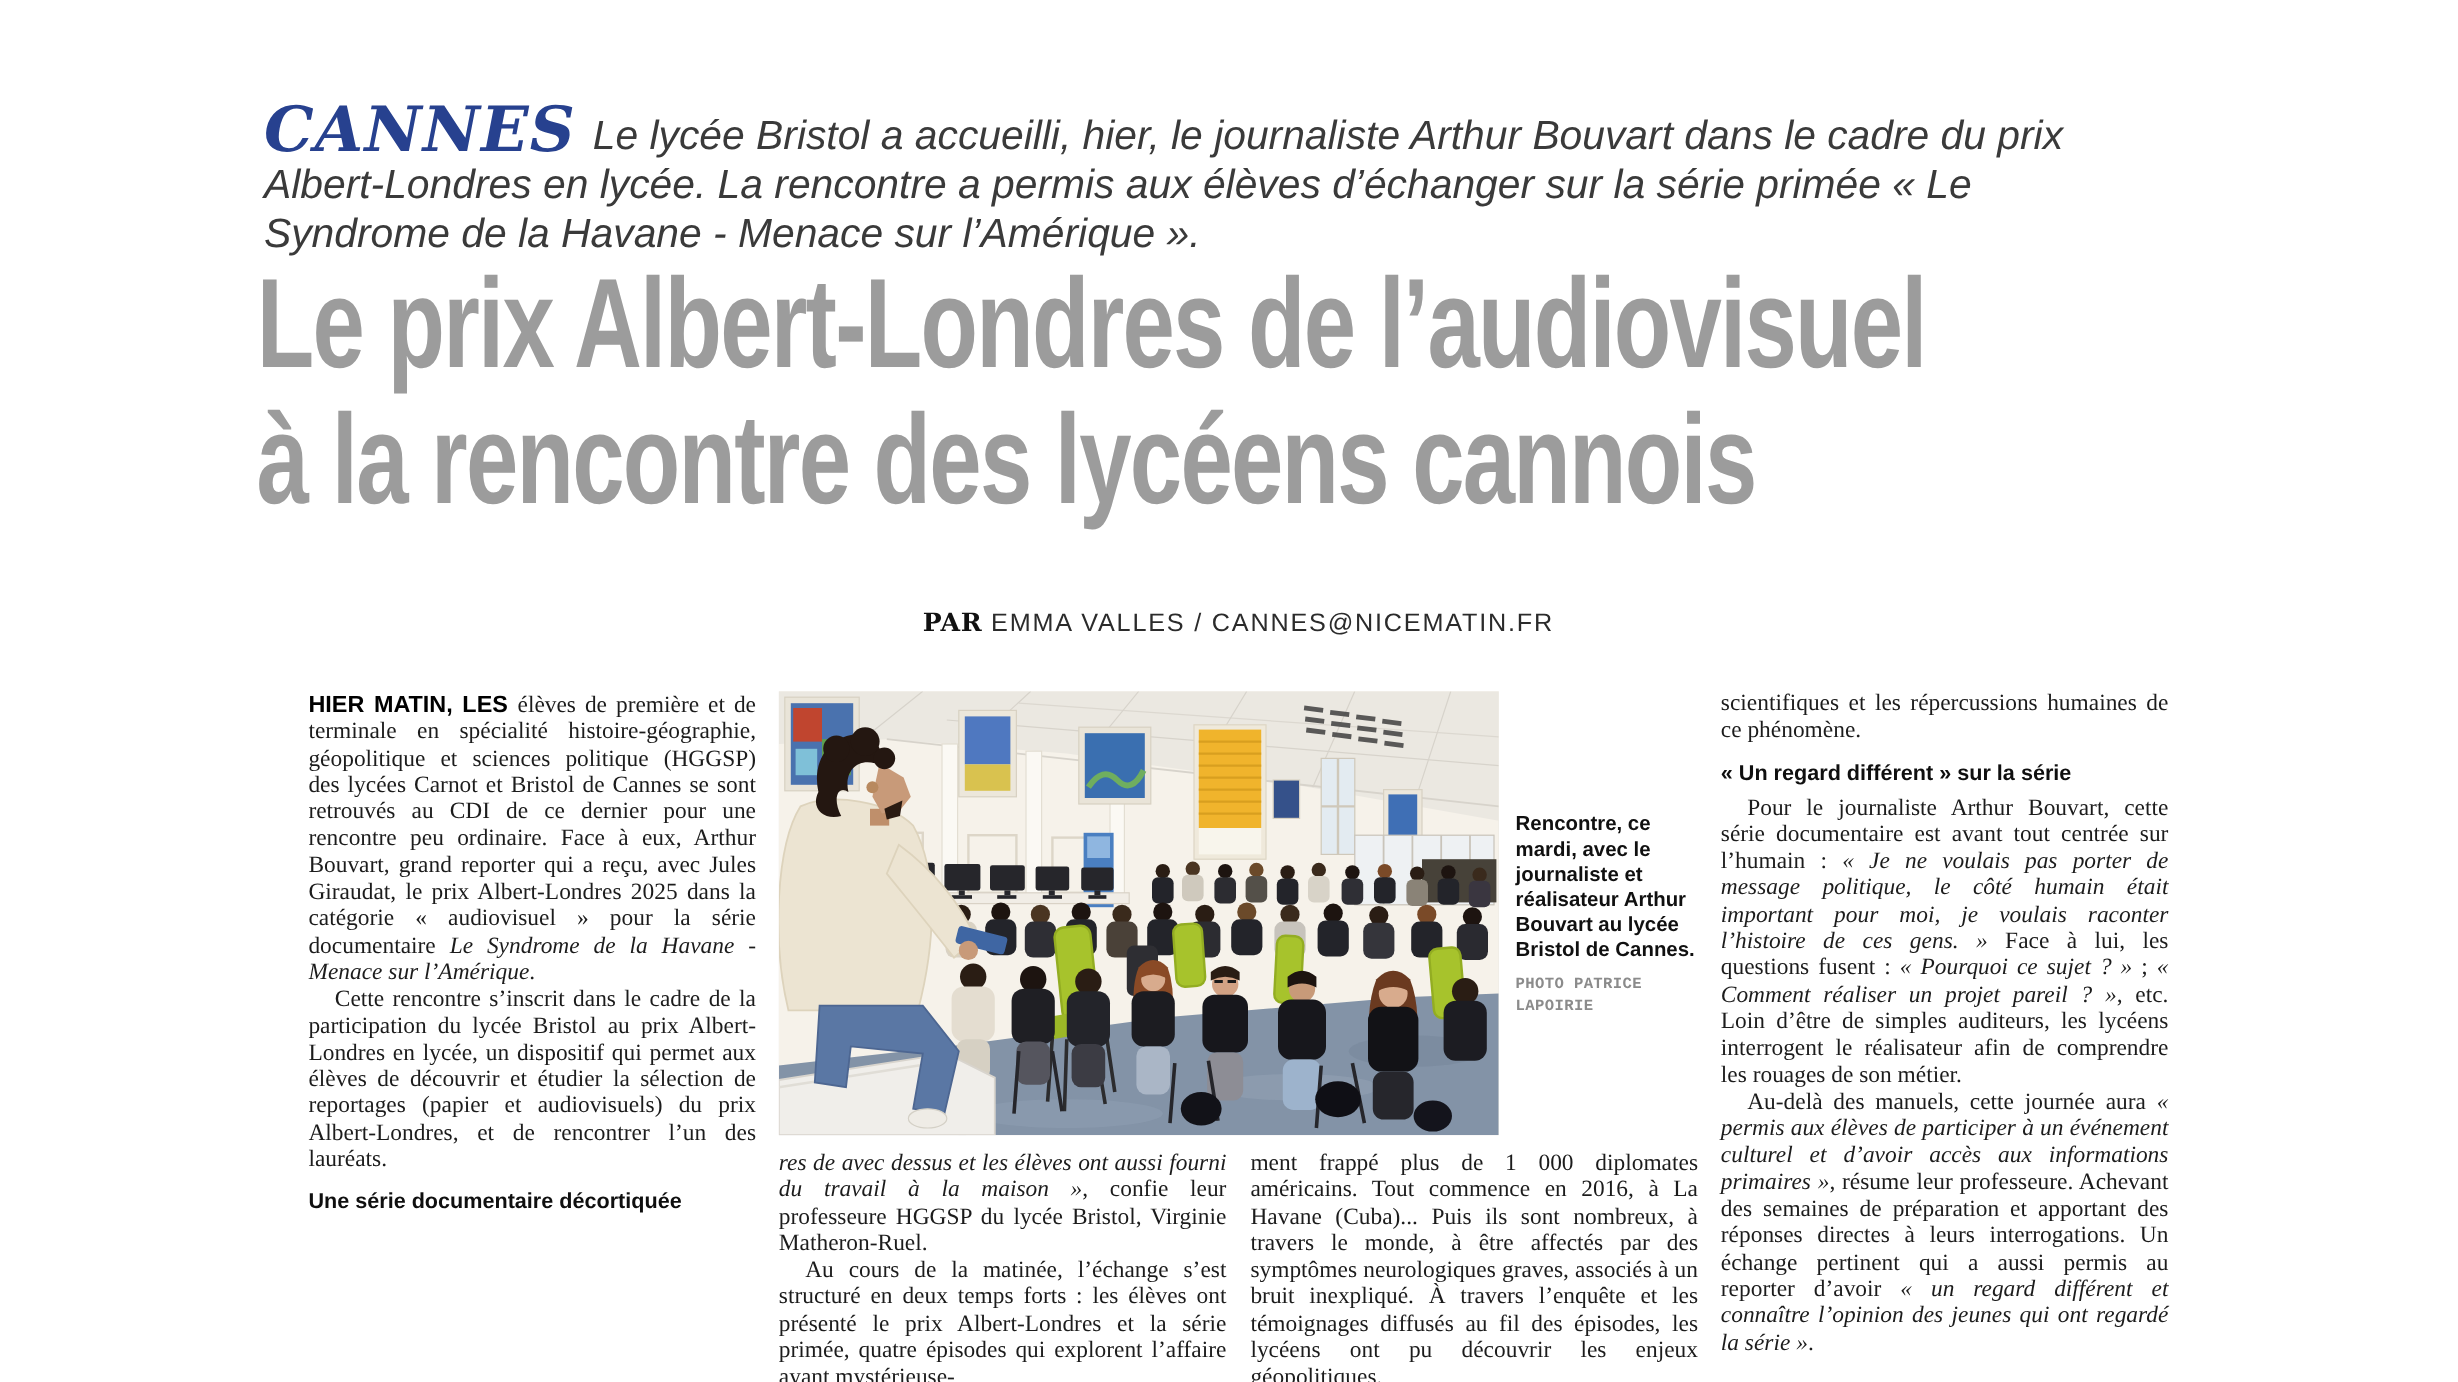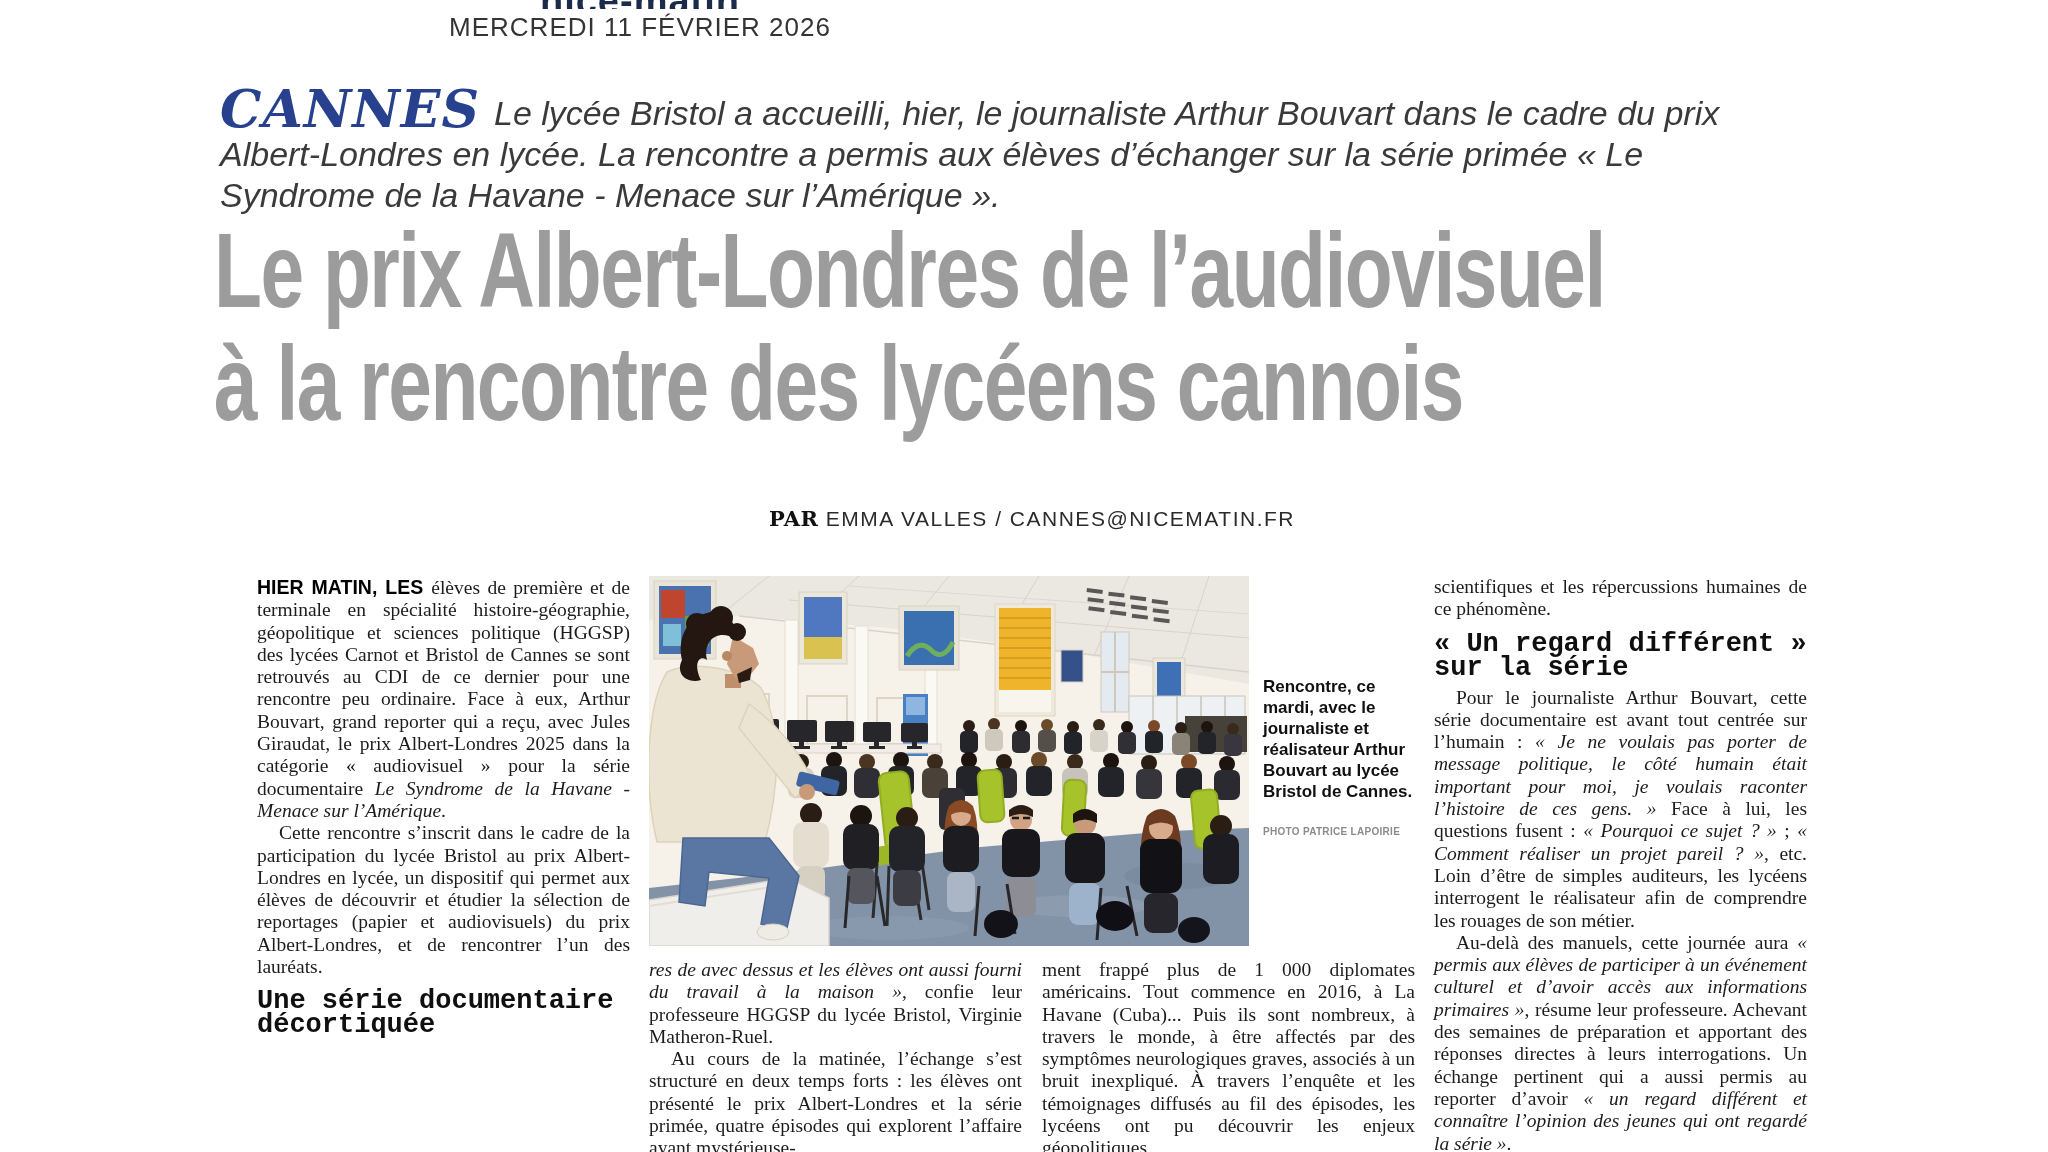--- a/index.html
+++ b/index.html
@@ -31,45 +31,39 @@
           font-family:"Liberation Sans",sans-serif;font-size:21px;letter-spacing:1.5px;color:#2b2b2b;}
   .byline .par{font-family:"DejaVu Serif","Liberation Serif",serif;font-weight:bold;
                letter-spacing:0.5px;color:#111;}
 
   
   .body-grid{position:absolute;left:257px;top:576px;width:1552px;height:600px;overflow:hidden;
              display:flex;gap:19px;}
   .col{width:373px;font-size:19.5px;line-height:22.3px;text-align:justify;}
   .col p{margin:0;}
   .indent{text-indent:22px;}
-  .subhead{font-family:Liberation Mono, monospace;font-weight:bold;font-size:27px;
+  .subhead{font-family:Liberation Sans, sans-serif;font-weight:bold;font-size:18px;
            line-height:24px;color:#0f0f0f;margin:11px 0 7px 0;text-align:left;}
   .run-lead{font-family:"Liberation Sans",sans-serif;font-weight:bold;color:#000;}
   .run-i{font-style:italic;}
 
   .middle{width:766px;flex:none;}
   .photo-row{display:flex;gap:14px;}
   .photo-frame{width:600px;height:370px;flex:none;background:#e8e5df;overflow:hidden;}
   .photo-frame svg{display:block;}
   .caption-box{width:152px;padding-top:100px;font-family:"Liberation Sans",sans-serif;
                font-weight:bold;font-size:17px;line-height:21px;color:#101010;text-align:left;}
-  .credit{margin-top:20px;color:#8b8b8b;font-size:10px;line-height:19px;letter-spacing:0.3px;}
+  .credit{margin-top:8px;color:#8b8b8b;font-size:13px;line-height:19px;letter-spacing:0.3px;font-family:Liberation Mono, monospace;}
   .mid-cols{display:flex;gap:20px;margin-top:13px;}
 </style>
 </head>
 <body>
 
 <div class="page">
 
-  <div class="masthead">
-    <div class="logo-clip">
-      <span>nice-matin</span>
-    </div>
-    <div class="edition-date">MERCREDI 11 FÉVRIER 2026</div>
-  </div>
 
   <div class="standfirst">
     <span class="kicker">CANNES</span><span>Le lycée Bristol a accueilli, hier, le journaliste Arthur Bouvart dans le cadre du prix Albert-Londres en lycée. La rencontre a permis aux élèves d’échanger sur la série primée « Le Syndrome de la Havane - Menace sur l’Amérique ».</span>
   </div>
 
   <div class="headline">
     <div>Le prix Albert-Londres de l’audiovisuel</div>
     <div>à la rencontre des lycéens cannois</div>
   </div>
 

